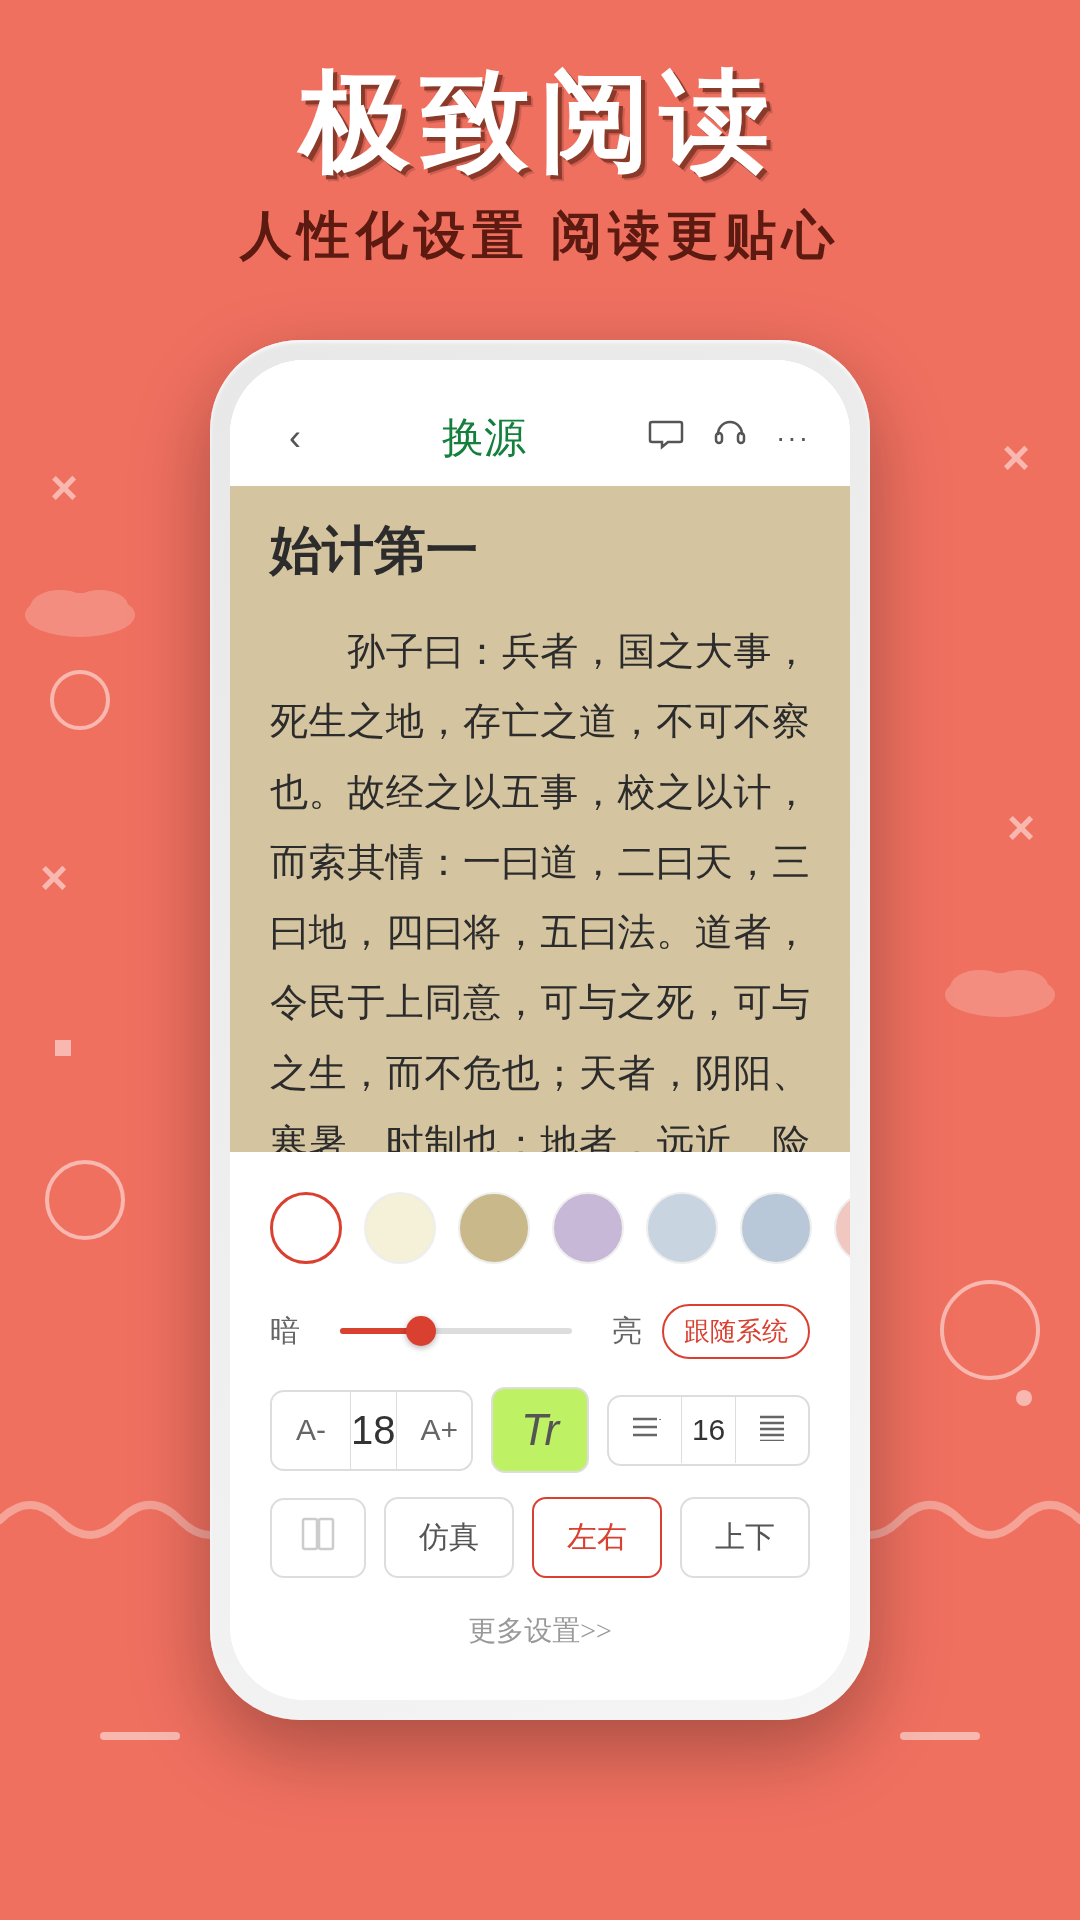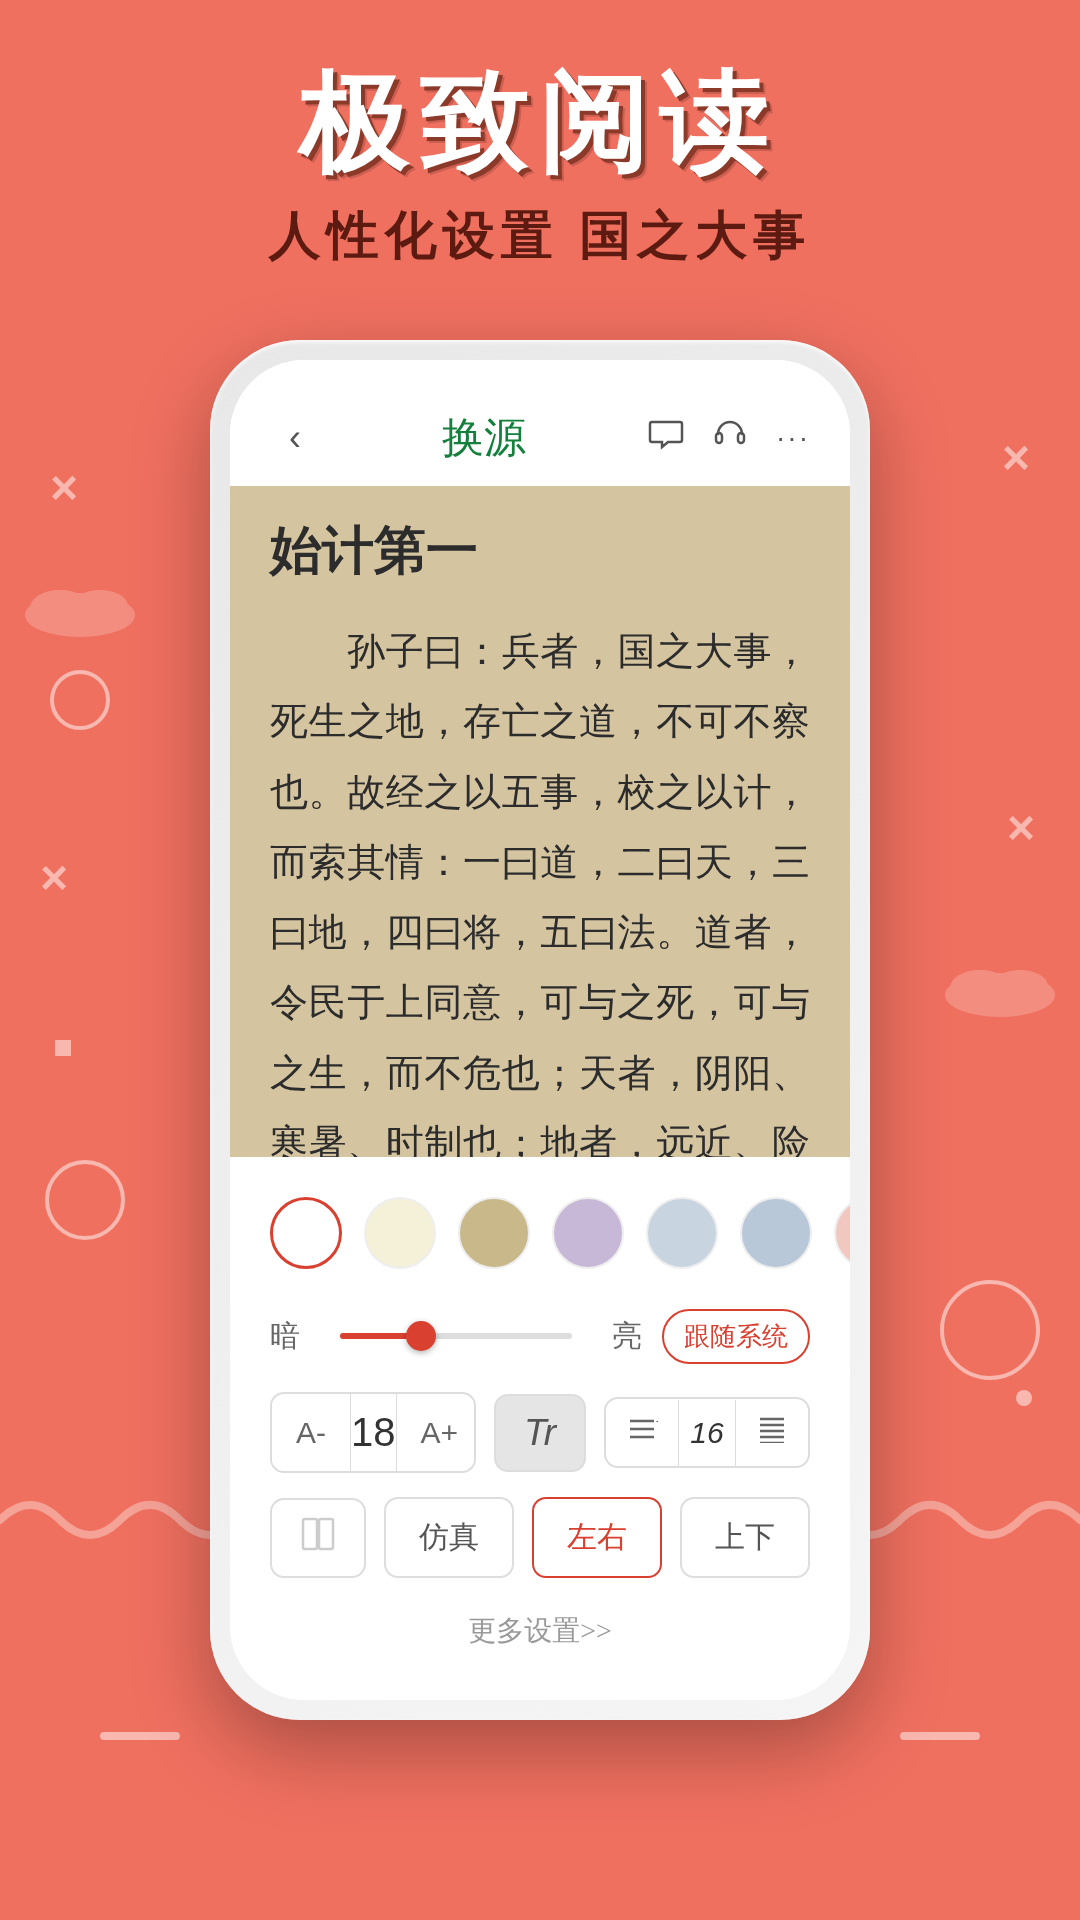--- a/index.html
+++ b/index.html
@@ -283,35 +283,34 @@
       color: #333;
       border-left: 1px solid #ddd;
       border-right: 1px solid #ddd;
       padding: 16px 0;
     }
 
     .font-type-btn {
       border: 2px solid #ddd;
       border-radius: 14px;
       padding: 16px 28px;
-      font-size: 37px;
+      font-size: 44px;
       color: #555;
-      background: #e5e5e5;
+      background: #bef264;
       cursor: pointer;
       font-style: italic;
     }
 
     .line-spacing-group {
       display: flex;
       align-items: center;
       border: 2px solid #ddd;
       border-radius: 14px;
       overflow: hidden;
       flex: 1;
-      font-style: italic;
     }
 
     .line-spacing-icon {
       padding: 16px 20px;
       font-size: 26px;
       color: #666;
     }
 
     .line-spacing-value {
       flex: 1;
@@ -429,21 +428,21 @@
 
   <svg style="position:absolute;top:960px;right:20px;opacity:0.2;" width="120" height="60" viewBox="0 0 120 60">
     <ellipse cx="60" cy="35" rx="55" ry="22" fill="white"></ellipse>
     <ellipse cx="40" cy="28" rx="30" ry="18" fill="white"></ellipse>
     <ellipse cx="80" cy="26" rx="28" ry="16" fill="white"></ellipse>
   </svg>
 </div>
 
 <div class="title-area">
   <span class="main-title">极致阅读</span>
-  <div class="subtitle">人性化设置  国之大事</div>
+  <div class="subtitle">人性化设置  阅读更贴心</div>
 </div>
 
 <div class="phone-container">
   <div class="phone-outer">
     <div class="phone-inner">
       <div class="phone-screen">
 
         <div class="nav-bar">
           <span class="nav-back">‹</span>
           <span class="nav-title">换源</span>

